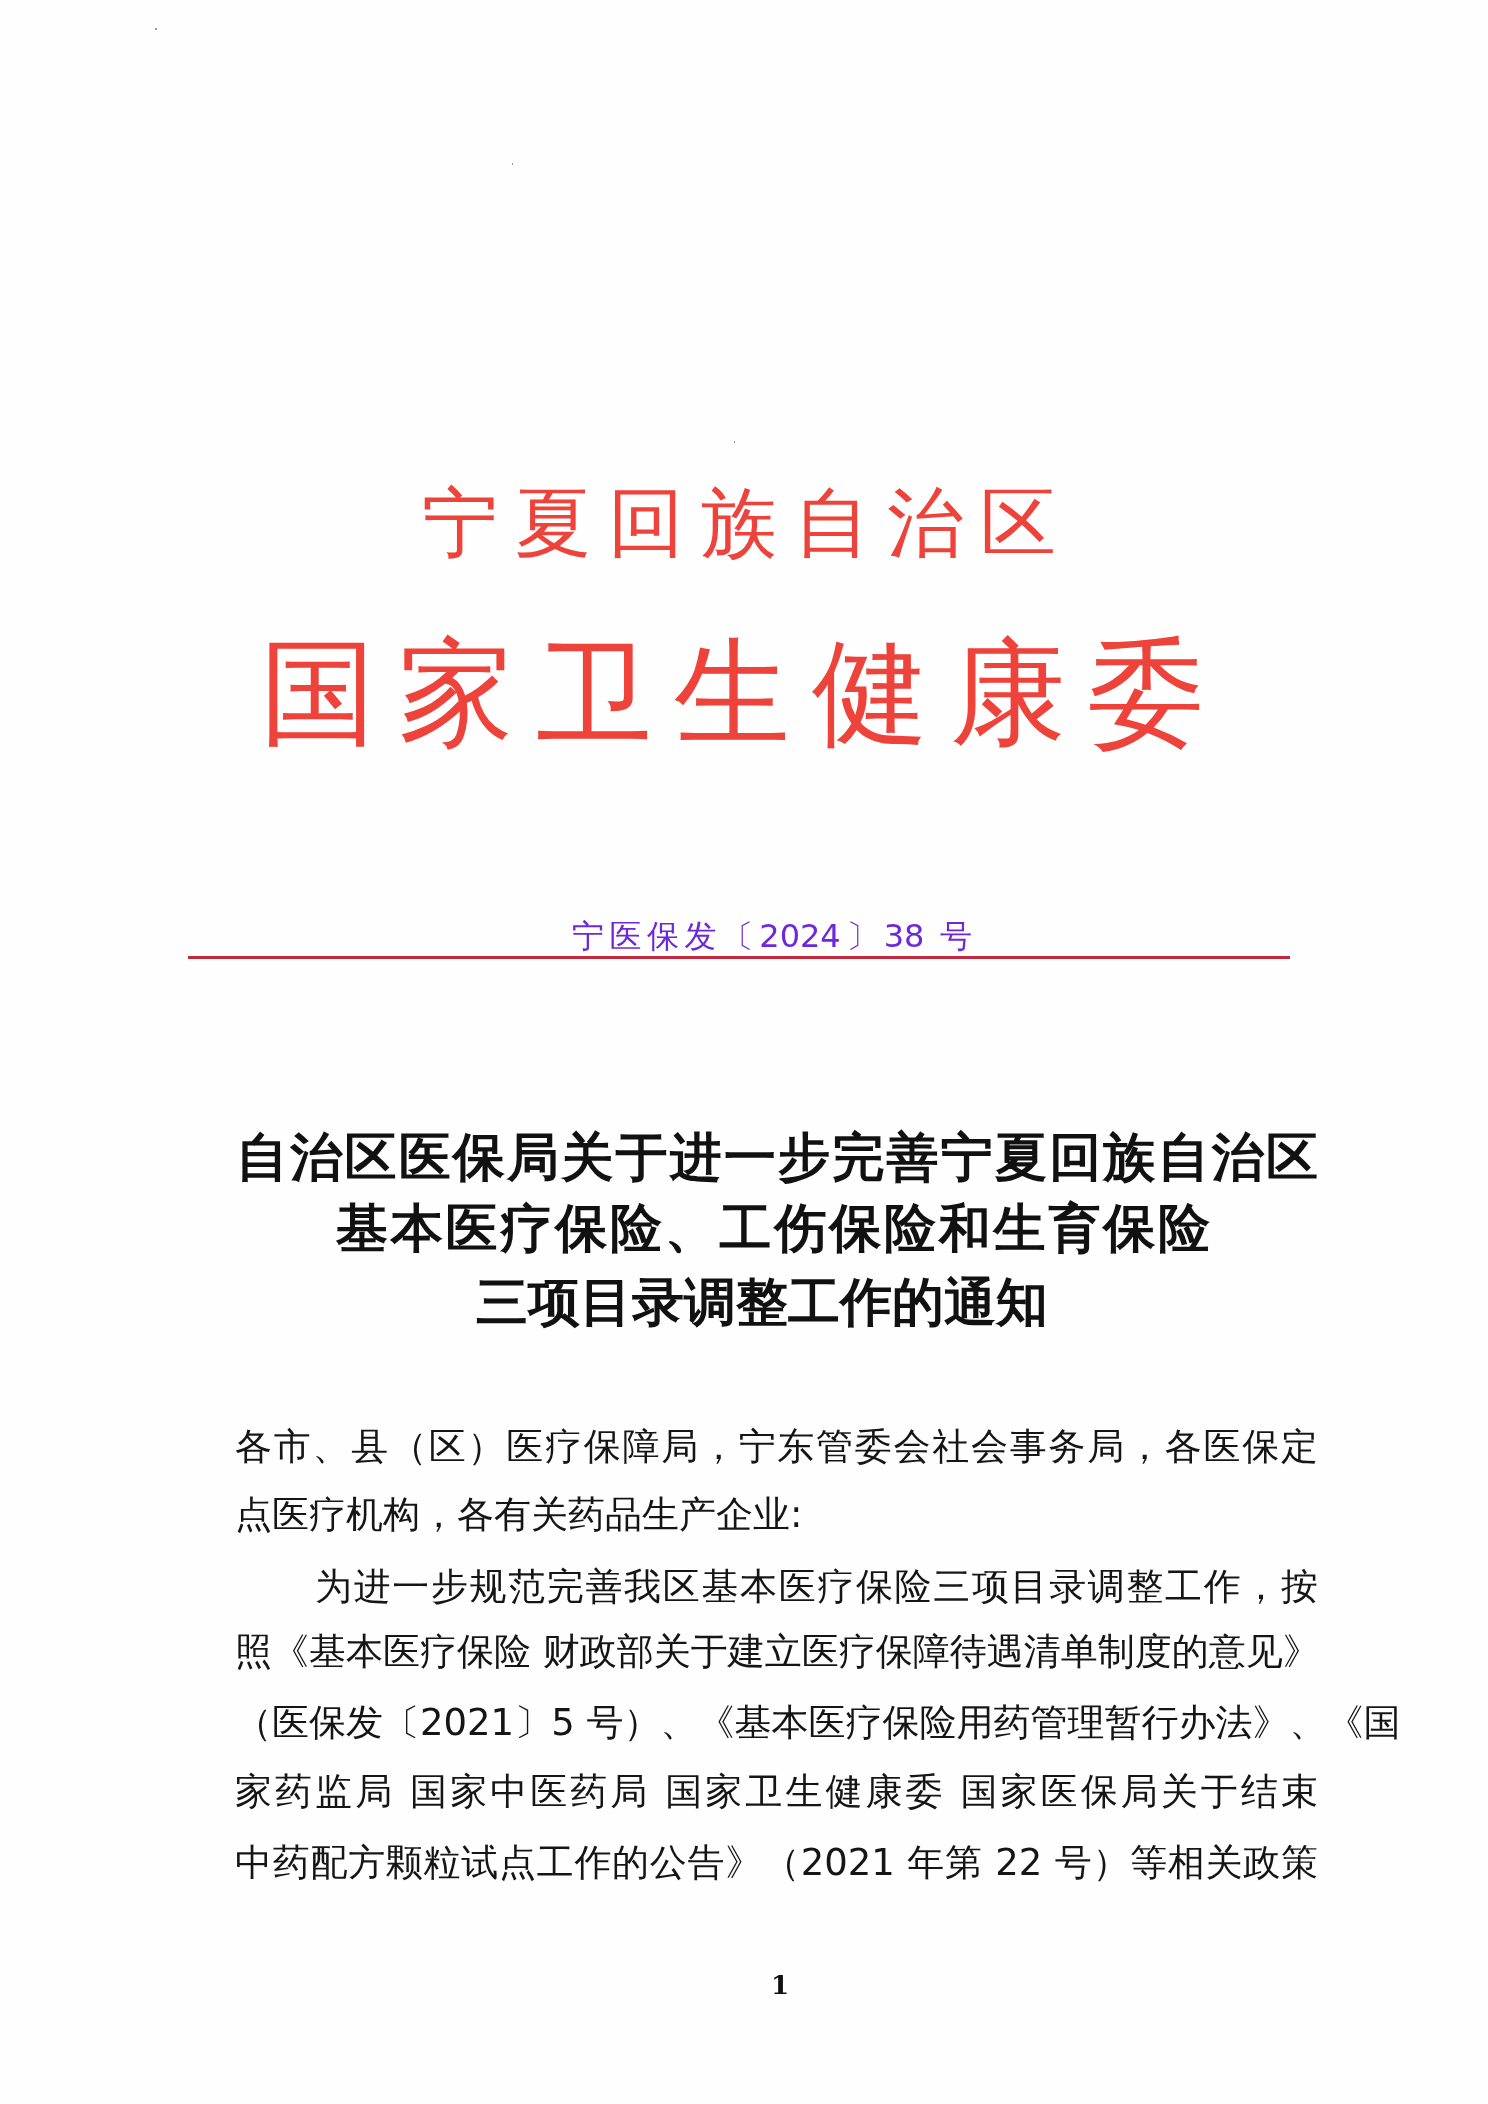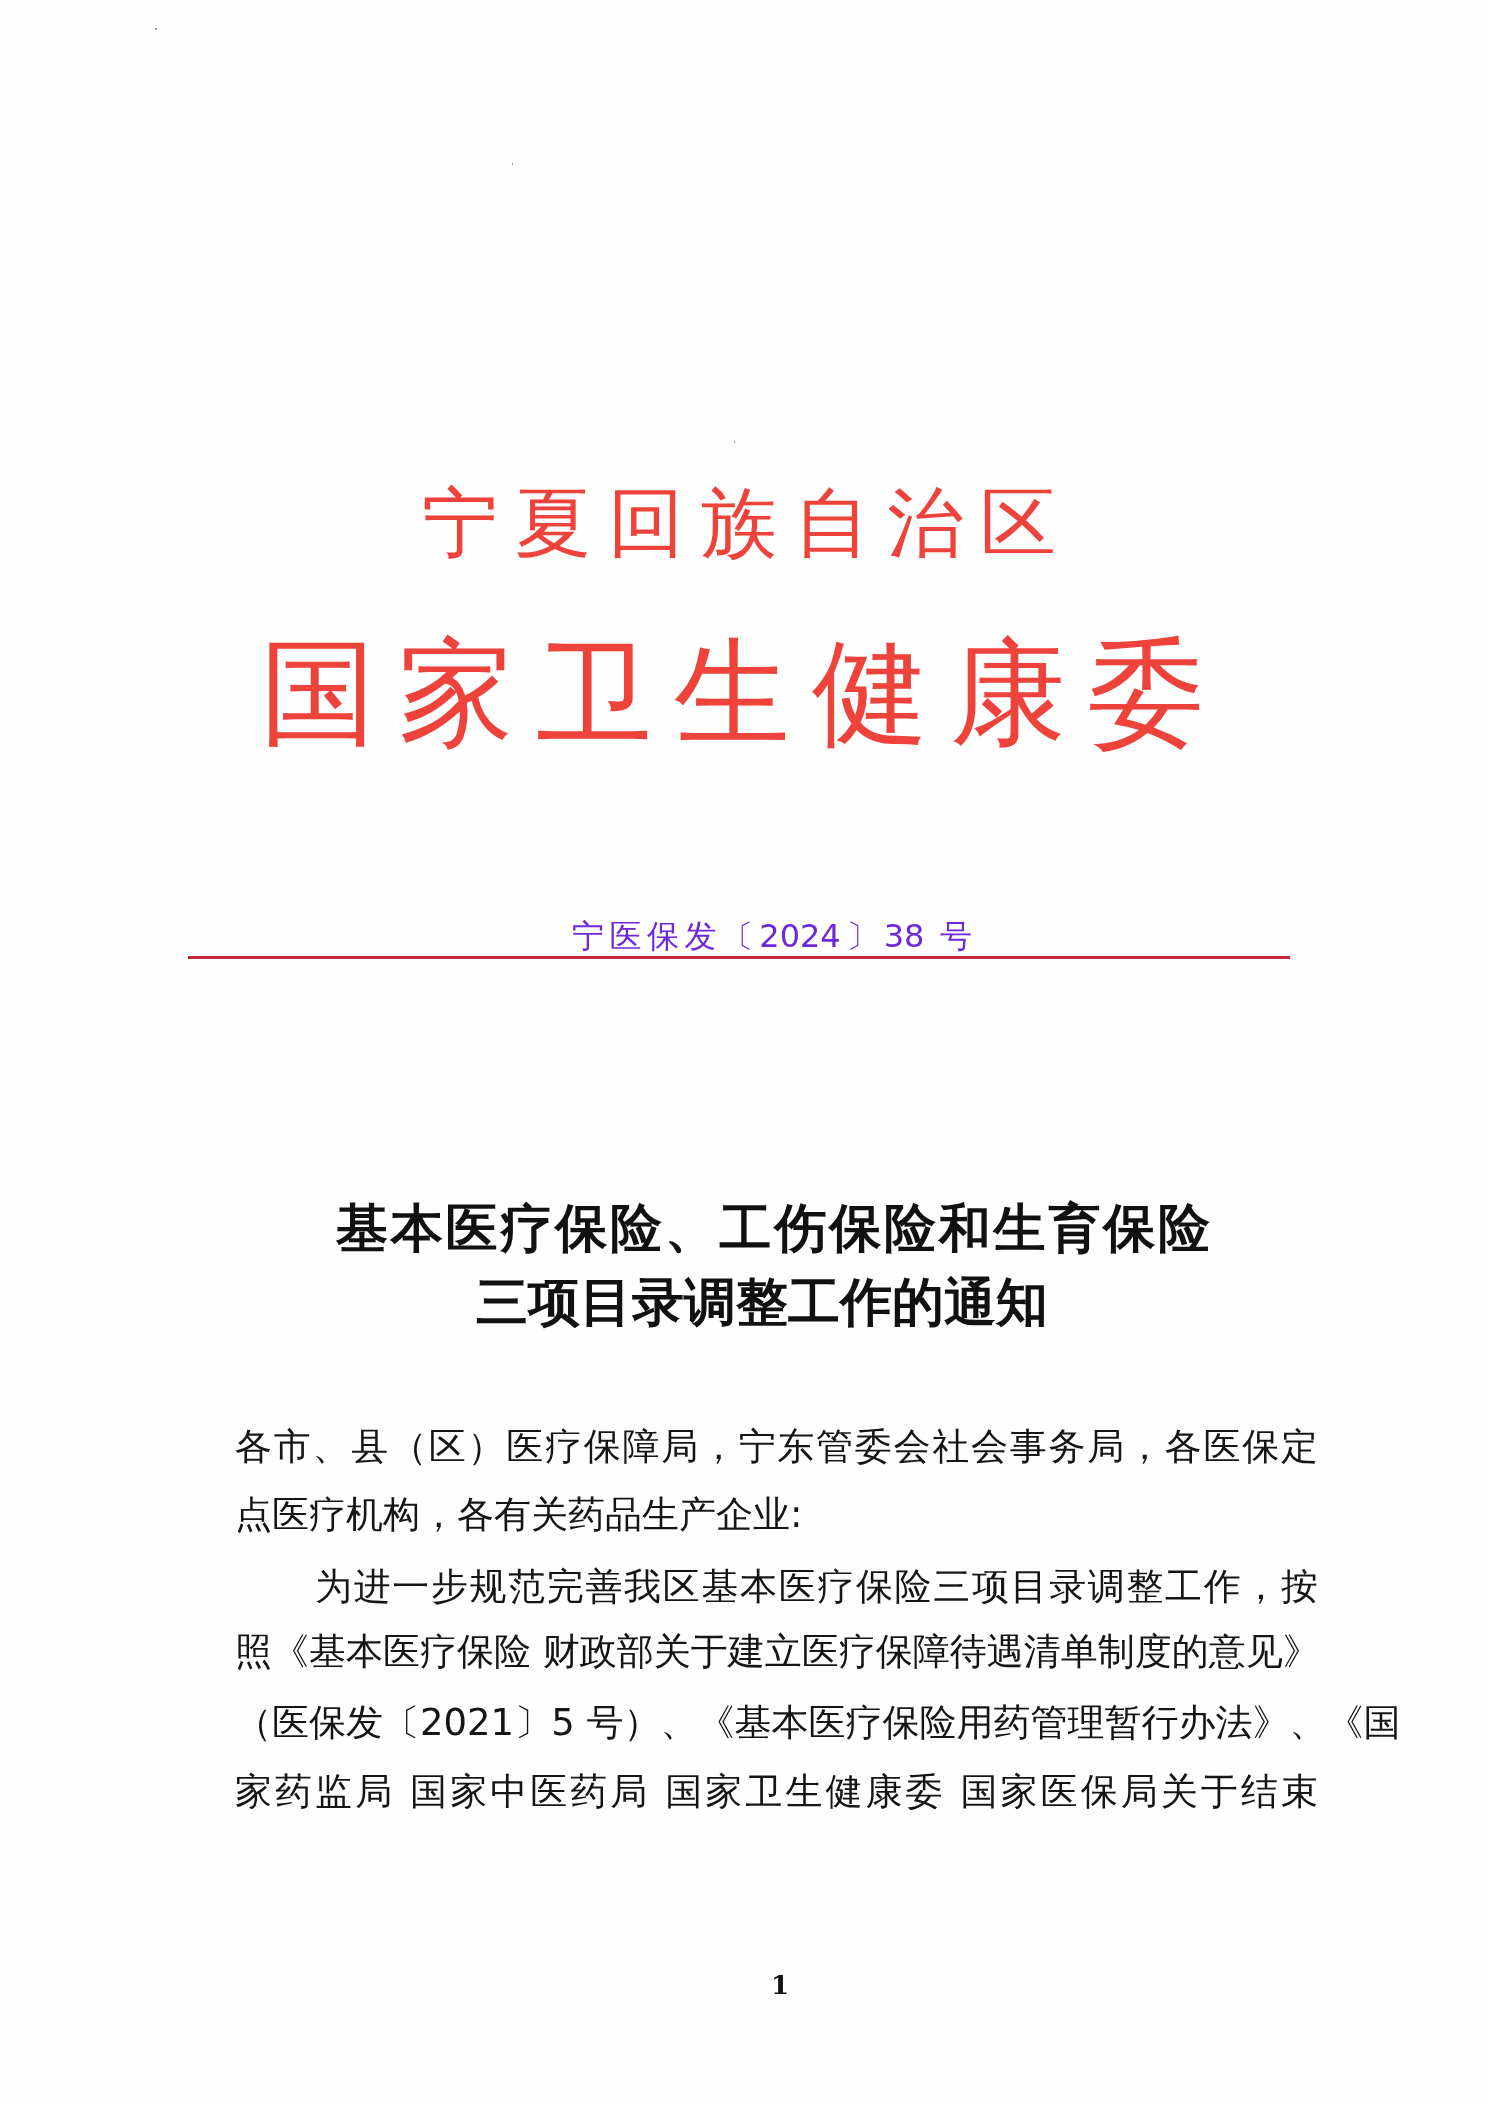--- a/index.html
+++ b/index.html
@@ -49,28 +49,30 @@
   </div>
 
   <div class="abs hdr2">
     <span style="letter-spacing:22px;">国家卫生健康委</span>
   </div>
 
   <div class="abs docno">宁医保发〔2024〕38 号</div>
 
   <div class="abs redline"></div>
 
+  <div class="abs title t1">自治区医保局关于进一步完善宁夏回族自治区</div>
   <div class="abs title t2">基本医疗保险、工伤保险和生育保险</div>
   <div class="abs title t3">三项目录调整工作的通知</div>
 
   <div class="abs body-line b1">各市、县（区）医疗保障局，宁东管委会社会事务局，各医保定</div>
   <div class="abs body-line b3">为进一步规范完善我区基本医疗保险三项目录调整工作，按</div>
   <div class="abs body-line b2">点医疗机构，各有关药品生产企业:</div>
   <div class="abs body-line b4">照《基本医疗保险  财政部关于建立医疗保障待遇清单制度的意见》</div>
   <div class="abs body-line b5">（医保发〔2021〕5 号）、《基本医疗保险用药管理暂行办法》、《国</div>
   <div class="abs body-line b6">家药监局  国家中医药局  国家卫生健康委  国家医保局关于结束</div>
+  <div class="abs body-line b7">中药配方颗粒试点工作的公告》（2021 年第 22 号）等相关政策</div>
 
   <div class="abs pageno">1</div>
 
   <div class="speck" style="left:155px;top:28px;"></div>
   <div class="speck" style="left:512px;top:163px;width:1px;"></div>
   <div class="speck" style="left:734px;top:441px;width:1px;"></div>
 </div>
 
 </body></html>

